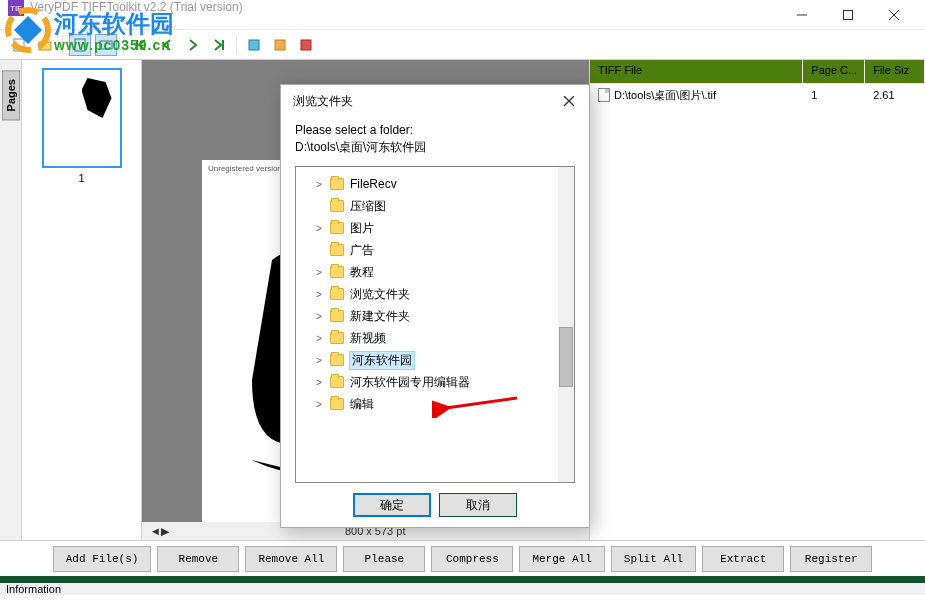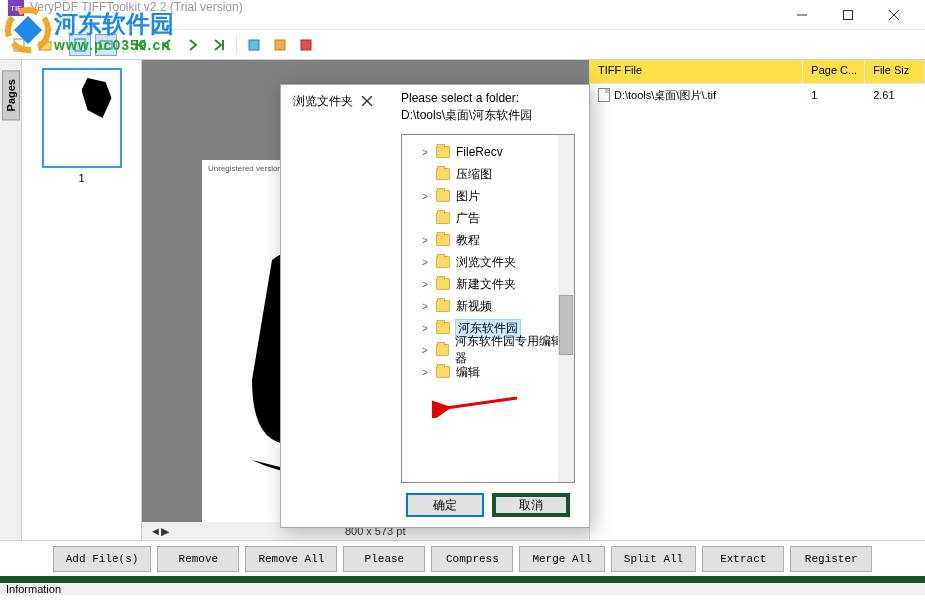--- a/index.html
+++ b/index.html
@@ -31,53 +31,53 @@
 .thumb-img::after{ content:''; position:absolute; top:8px; right:8px; width:30px; height:40px; background:#000; clip-path: polygon(20% 0, 80% 10%, 100% 50%, 70% 100%, 20% 80%, 0 30%); }
 .thumb-label { font-size: 11px; }
 
 .canvas-area { flex: 1; background: #808080; position: relative; overflow: hidden; }
 .canvas-page { position: absolute; left: 60px; top: 100px; width: 300px; height: 380px; background: #fff; overflow:hidden; }
 .canvas-page .unreg { position:absolute; top:4px; left:6px; font-size:8px; color:#555; }
 .canvas-page .ink { position:absolute; }
 .canvas-status { position: absolute; bottom: 0; left: 0; right: 0; height: 18px; background: #f0f0f0; display: flex; align-items: center; padding: 0 8px; font-size: 11px; color: #333; justify-content: space-between; }
 
 .file-list { width: 336px; border-left: 1px solid #d0d0d0; display: flex; flex-direction: column; }
-.file-header { display: flex; height: 24px; background: #fde047; border-bottom: 1px solid #e8e8e8; }
+.file-header { display: flex; height: 24px; background: #4d7c0f; border-bottom: 1px solid #e8e8e8; }
 .file-header .col { padding: 4px 8px; font-size: 11px; border-right: 1px solid #e8e8e8; white-space: nowrap; overflow: hidden; }
 .file-rows { flex: 1; overflow: auto; }
 .file-row { display: flex; height: 22px; align-items: center; }
 .file-row .cell { padding: 2px 8px; font-size: 11px; white-space: nowrap; overflow: hidden; display:flex; align-items:center; gap:4px; }
 .file-icon { width:12px; height:14px; background:#fff; border:1px solid #888; position:relative; }
 .file-icon::after{ content:''; position:absolute; top:0; right:0; width:4px; height:4px; background:#ccc; }
 
 
 .bottom-buttons { height: 36px; display: flex; align-items: center; justify-content: center; gap: 6px; padding: 4px 40px; border-top: 1px solid #d0d0d0; background: #fff; }
 .btn { height: 26px; padding: 0 12px; border: 1px solid #adadad; background: #e1e1e1; font-size: 11px; font-family: "Courier New", monospace; display: flex; align-items: center; justify-content: center; min-width: 82px; }
 
 
 .statusbar { height: 19px; border-top: 7px solid #14532d; display: flex; align-items: center; padding: 0 6px; font-size: 11px; background: #f0f0f0; }
 
 
-.dialog { position: absolute; left: 280px; top: 84px; width: 310px; height: 444px; background: #fff; border: 1px solid #aaa; box-shadow: 4px 4px 18px rgba(0,0,0,0.25); z-index: 100; display: flex; }
+.dialog { position: absolute; left: 280px; top: 84px; width: 310px; height: 444px; background: #fff; border: 1px solid #aaa; box-shadow: 4px 4px 18px rgba(0,0,0,0.25); z-index: 100; display: flex; flex-direction: column; }
 .dialog-titlebar { height: 32px; display: flex; align-items: center; justify-content: space-between; padding: 0 6px 0 12px; }
 .dialog-title { font-size: 12px; }
 .dialog-close { width: 28px; height: 24px; display: flex; align-items: center; justify-content: center; font-size:14px; }
 .dialog-body { flex: 1; padding: 6px 14px 10px; display: flex; flex-direction: column; }
 .dialog-label { font-size: 12px; margin-bottom: 2px; }
 .dialog-path { font-size: 12px; margin-bottom: 10px; }
 .tree { flex: 1; border: 1px solid #888; overflow-y: auto; padding: 6px 4px; position:relative; }
 .tree-item { display: flex; align-items: center; height: 22px; padding-left: 14px; gap: 6px; font-size: 12px; }
 .tree-item .expand { width: 10px; text-align: center; color: #666; font-size:10px; }
 .tree-item .folder-icon { width: 14px; height: 12px; background: #ffd968; border: 1px solid #d8b13e; border-radius: 1px; position:relative; }
 .tree-item .folder-icon::before{ content:''; position:absolute; top:-3px; left:0; width:6px; height:3px; background:#ffd968; border:1px solid #d8b13e; border-bottom:none; border-radius:1px 1px 0 0; }
 .tree-item.selected .item-label { background: #cde8ff; outline:1px solid #99d1ff; padding:0 2px; }
 .tree-scroll { position:absolute; right:0; top:0; bottom:0; width:16px; background:#f0f0f0; }
 .tree-scroll .thumb{ position:absolute; top:160px; width:14px; left:1px; height:60px; background:#c0c0c0; border:1px solid #a0a0a0; }
 .dialog-buttons { display: flex; justify-content: center; gap: 8px; padding: 10px 0 0; }
-.dlg-btn { width: 78px; height: 24px; border: 4px solid #14532d; background: #e1e1e1; font-size: 12px; display: flex; align-items: center; justify-content: center; }
+.dlg-btn { width: 78px; height: 24px; border: 1px solid #14532d; background: #e1e1e1; font-size: 12px; display: flex; align-items: center; justify-content: center; }
 .dlg-btn.primary { border: 2px solid #0078d7; }
 
 
 .red-arrow { position: absolute; left: 432px; top: 388px; z-index: 200; pointer-events: none; }
 
 
 .ico { width:16px; height:16px; }
 </style>
 </head>
 <body>

